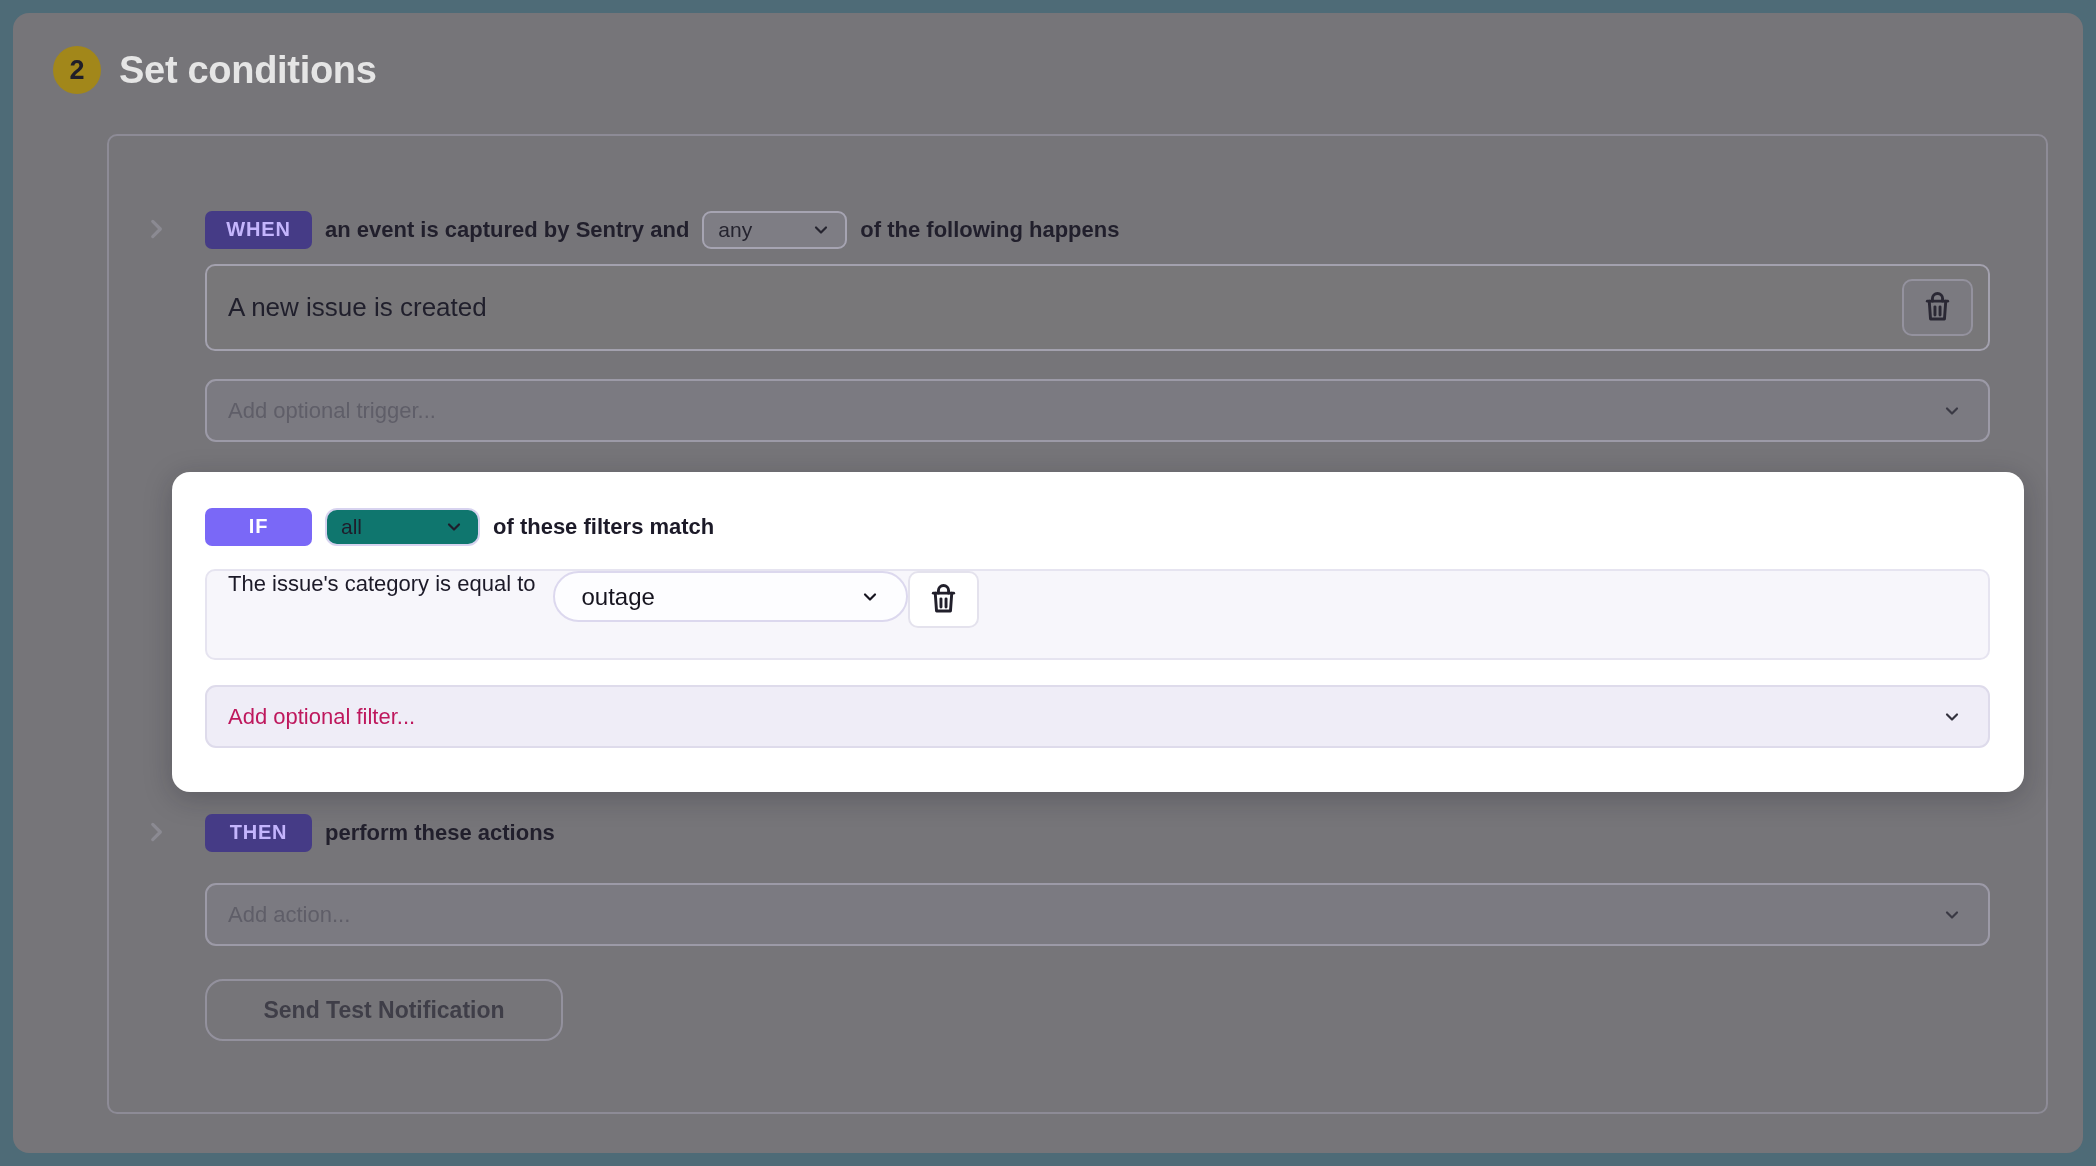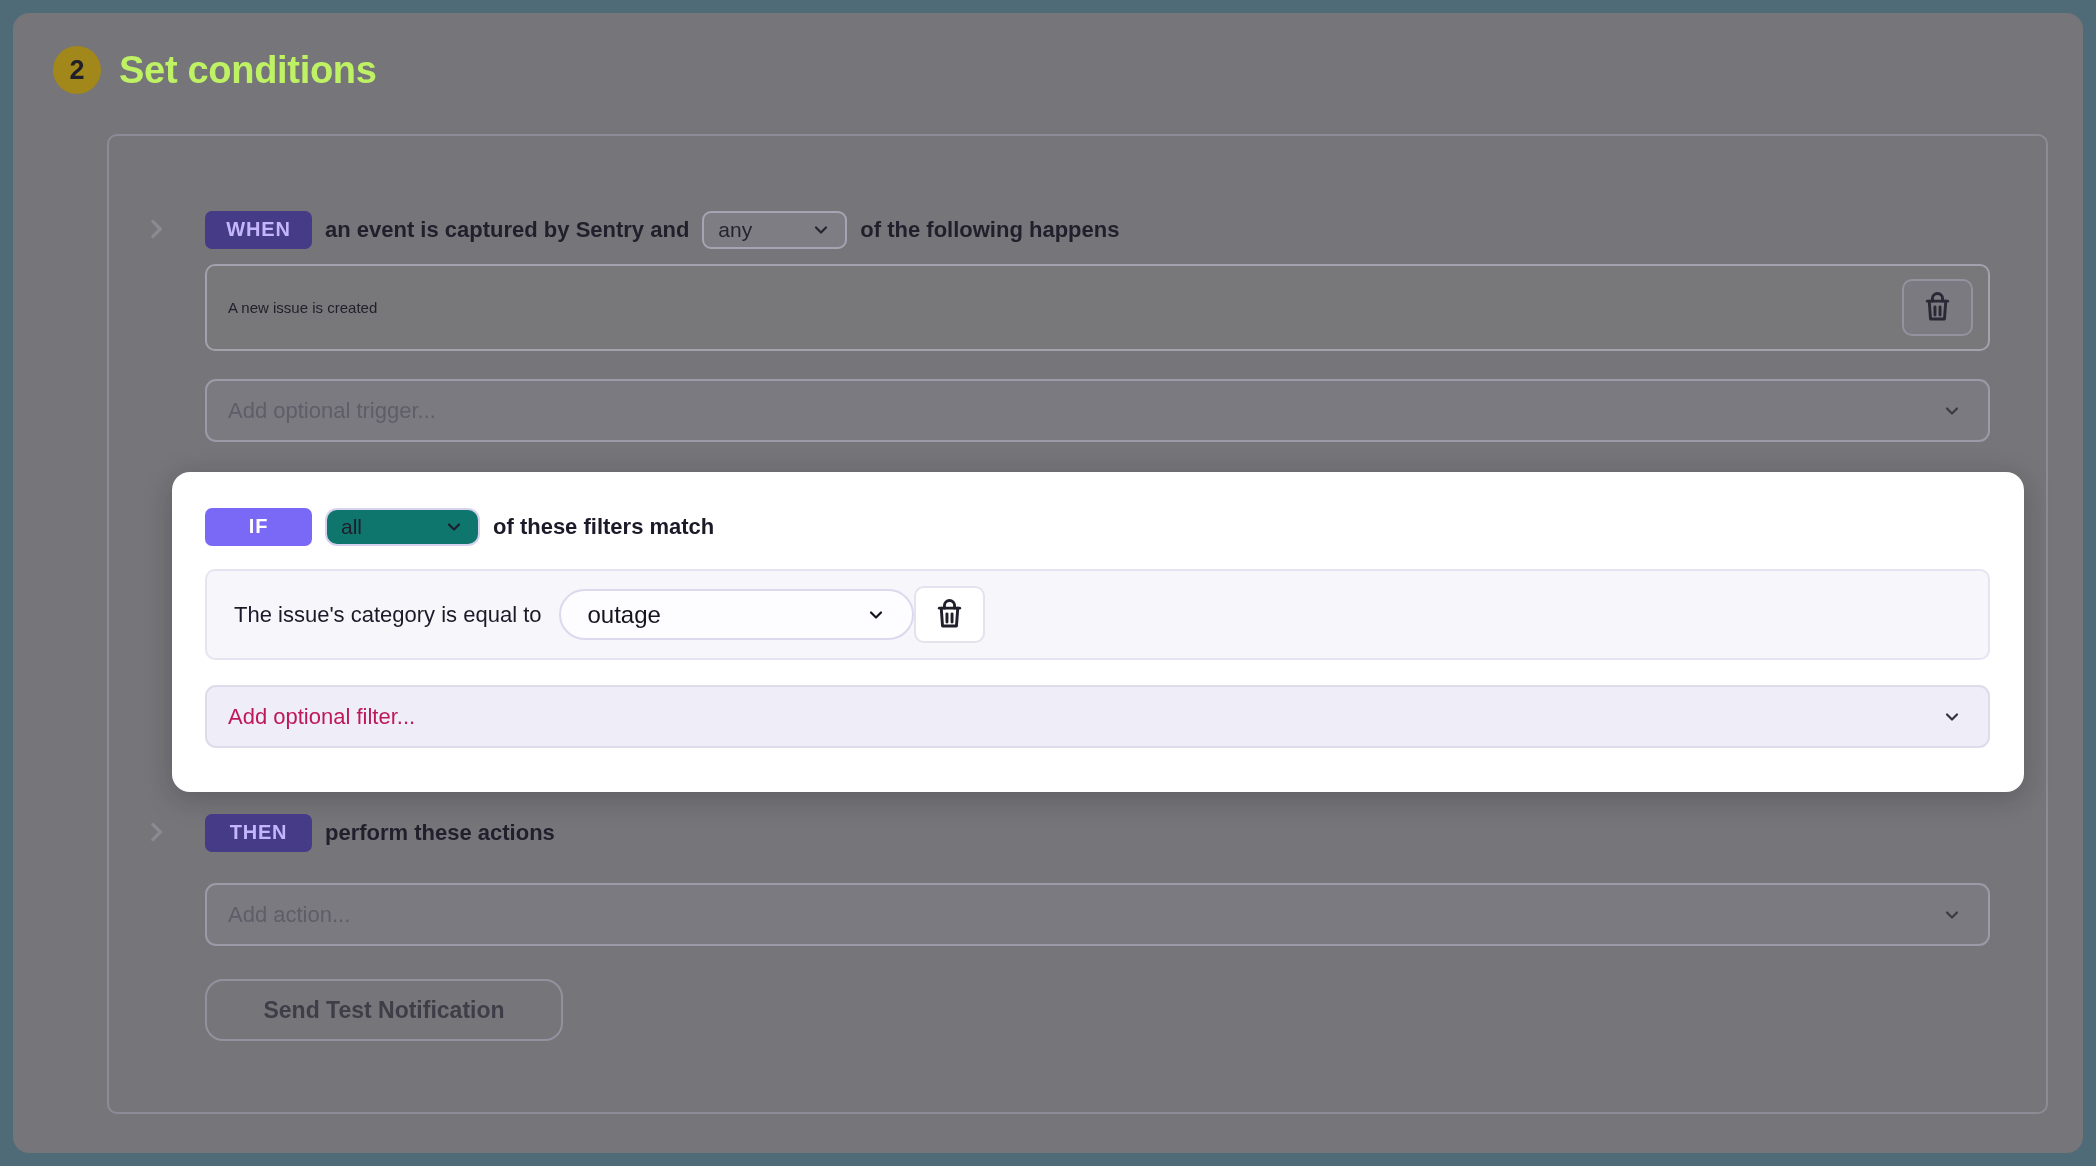--- a/index.html
+++ b/index.html
@@ -21,21 +21,21 @@
     position: absolute; left: 40px; top: 33px;
     display: flex; align-items: center; gap: 18px;
   }
   .step-circle {
     width: 48px; height: 48px; border-radius: 50%;
     background: #a2871a; color: #1f1e29;
     display: flex; align-items: center; justify-content: center;
     font-size: 27px; font-weight: 600;
   }
   .page-title {
-    font-size: 38px; font-weight: 700; color: #bef264;
+    font-size: 38px; font-weight: 700; color: #e5e5e5;
     letter-spacing: -0.3px;
   }
   
   .panel {
     position: absolute; left: 94px; top: 121px;
     width: 1941px; height: 980px;
     border: 2px solid #8d8b96; border-radius: 10px;
     box-sizing: border-box;
   }
   .caret {
@@ -71,21 +71,21 @@
   }
   .chev { width: 20px; height: 20px; flex: 0 0 auto; }
   
   .rule-row {
     position: absolute; left: 96px; width: 1785px;
     box-sizing: border-box; border-radius: 10px;
     display: flex; align-items: center;
     padding: 0 15px 0 21px;
   }
   .rule-row.dim { border: 2px solid #a3a1ae; background: #787779; height: 87px; }
-  .rule-row .rule-label { font-size: 15px; color: #201f2c; }
+  .rule-row .rule-label { font-size: 26px; color: #201f2c; }
   .rule-row .spacer { flex: 1; }
   .trash-btn {
     width: 71px; height: 57px; box-sizing: border-box;
     border-radius: 10px; display: flex; align-items: center; justify-content: center;
     cursor: pointer; background: transparent;
   }
   .trash-btn.dim { border: 2px solid #94929e; color: #2a2834; background: #7b7a80; }
   .trash-btn.bright { border: 2px solid #e4e2ed; color: #211f2b; background: #ffffff; }
   .trash-btn svg { width: 31px; height: 33px; }
   
@@ -103,21 +103,21 @@
     width: 1852px; height: 320px;
     background: #ffffff; border-radius: 18px;
     box-shadow: 0 6px 28px rgba(20,18,30,0.25);
   }
   .spotlight .row-line { left: 33px; top: 35px; }
   .spotlight .line-text { color: #1c1a28; }
   .filter-row {
     position: absolute; left: 33px; top: 97px; width: 1785px; height: 91px;
     box-sizing: border-box; border-radius: 10px;
     background: #f7f6fb; border: 2px solid #e6e4f0;
-    display: flex; align-items: center; padding: 0 15px 0 27px;
+    display: flex; align-items: flex-start; padding: 0 15px 0 21px;
   }
   .filter-row .rule-label { font-size: 22px; color: #1c1a28; }
   .value-select {
     margin-left: 18px; width: 355px; height: 51px; box-sizing: border-box;
     background: #fdfdff; border: 2px solid #dcd8ee; border-radius: 26px;
     display: flex; align-items: center; justify-content: space-between;
     padding: 0 26px; font-size: 24px; color: #16141f; cursor: pointer;
   }
   .value-select .chev { color: #16141f; }
   .select-row.bright {

